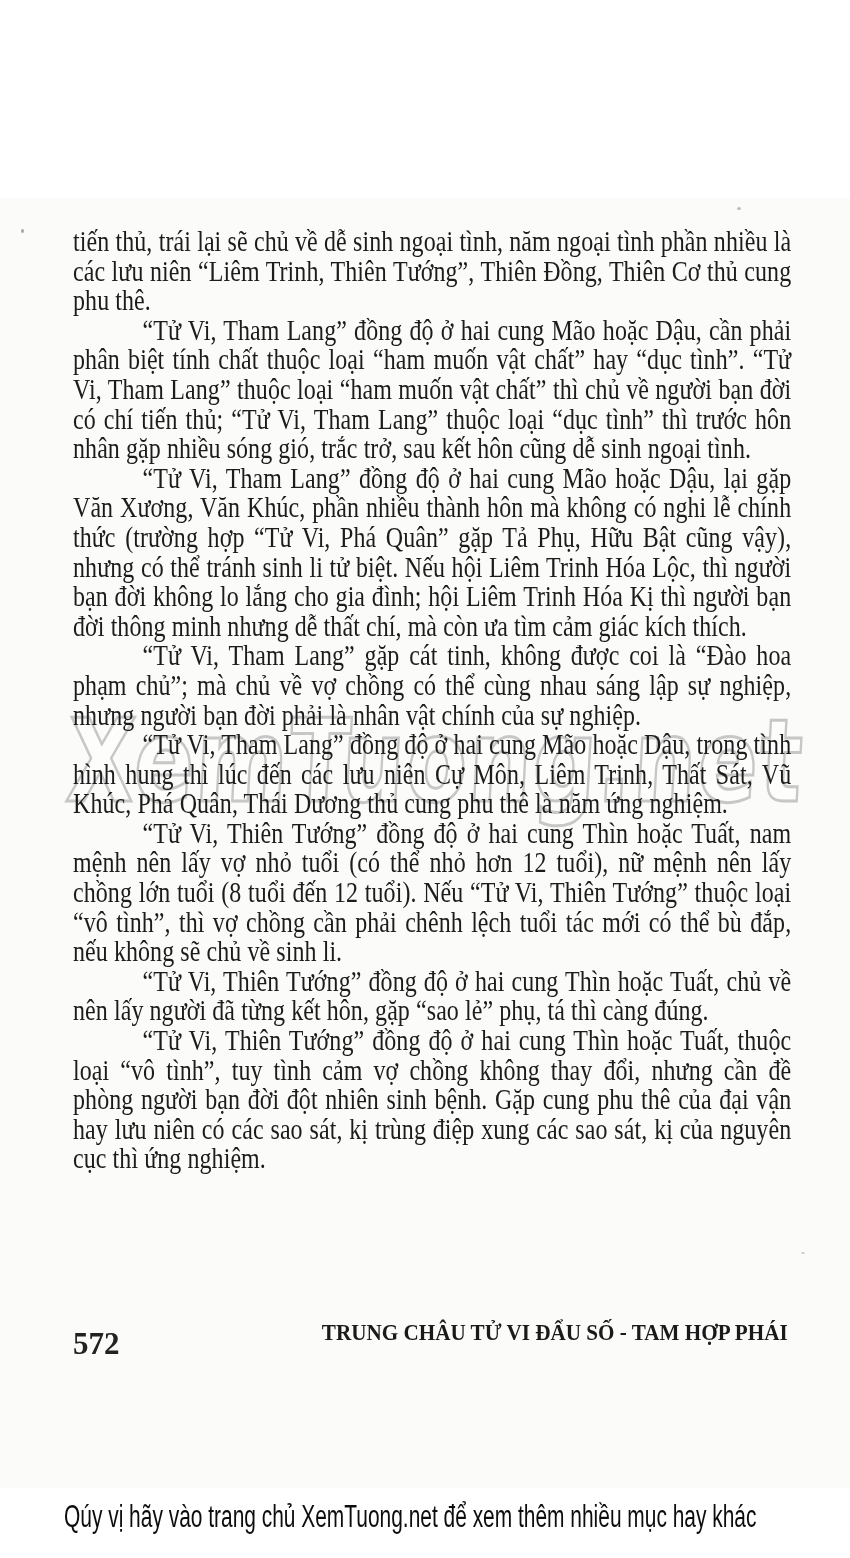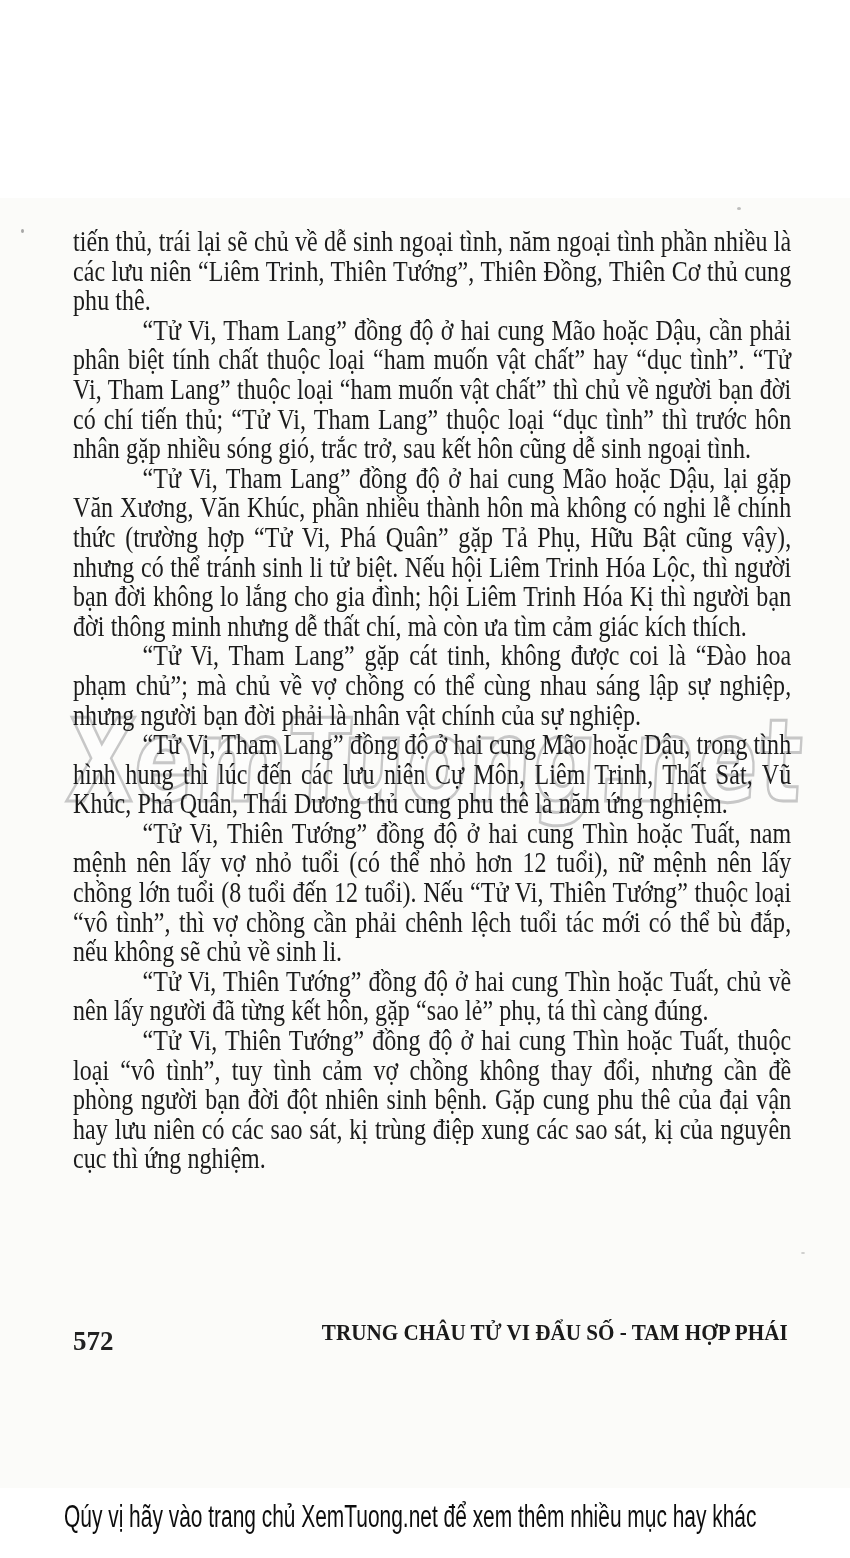--- a/index.html
+++ b/index.html
@@ -65,21 +65,21 @@
     text-align: justify;
     text-indent: 85px;
     letter-spacing: 0.1px;
   }
   .doc p.first { text-indent: 0; }
   .footer-num {
     position: absolute;
     left: 73px;
     top: 1326px;
     font-weight: bold;
-    font-size: 27px;
+    font-size: 31px;
     color: #222222;
     z-index: 2;
   }
   .footer-title {
     position: absolute;
     right: 62px;
     top: 1319px;
     font-weight: bold;
     font-size: 23.5px;
     white-space: nowrap;

